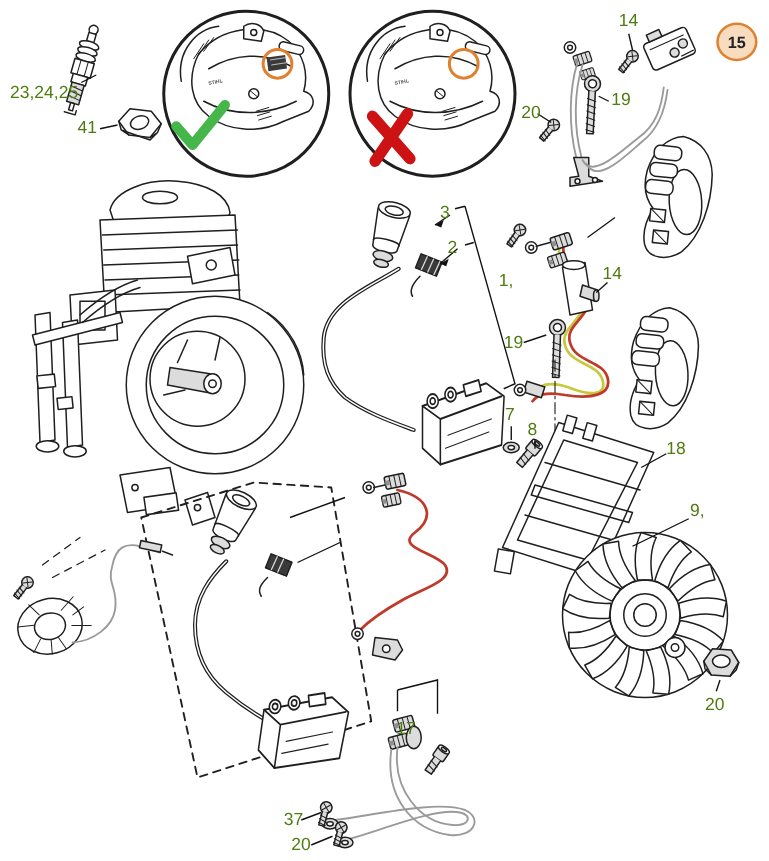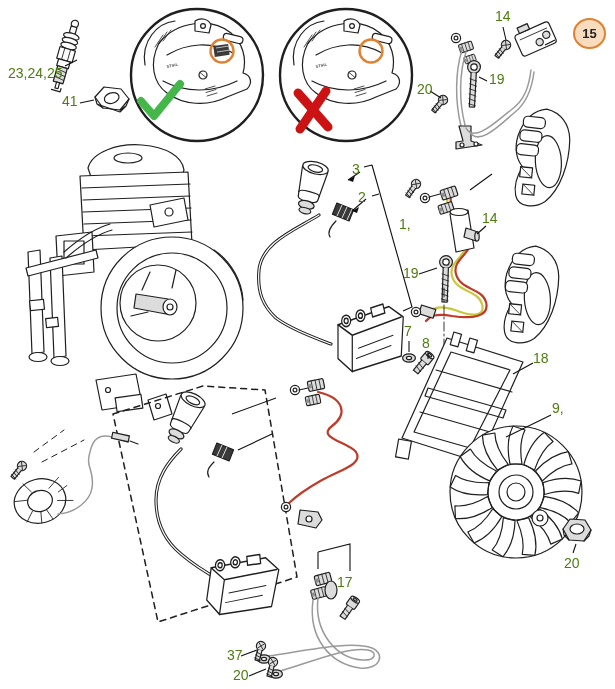--- a/index.html
+++ b/index.html
@@ -418,16 +418,16 @@
 <div class="lbl" style="left:352px;top:162px">3</div>
 <div class="lbl" style="left:358px;top:190px">2</div>
 <div class="lbl" style="left:399px;top:217px">1,</div>
 <div class="lbl" style="left:482px;top:211px">14</div>
 <div class="lbl" style="left:403px;top:266px">19</div>
 <div class="lbl" style="left:404px;top:324px">7</div>
 <div class="lbl" style="left:422px;top:336px">8</div>
 <div class="lbl" style="left:533px;top:351px">18</div>
 <div class="lbl" style="left:552px;top:401px">9,</div>
 <div class="lbl" style="left:564px;top:556px">20</div>
-<div class="lbl" style="left:337px;top:575px">17</div>
+<div class="lbl" style="left:317px;top:575px">17</div>
 <div class="lbl" style="left:227px;top:648px">37</div>
 <div class="lbl" style="left:233px;top:668px">20</div>
 </div>
 
 </body></html>

